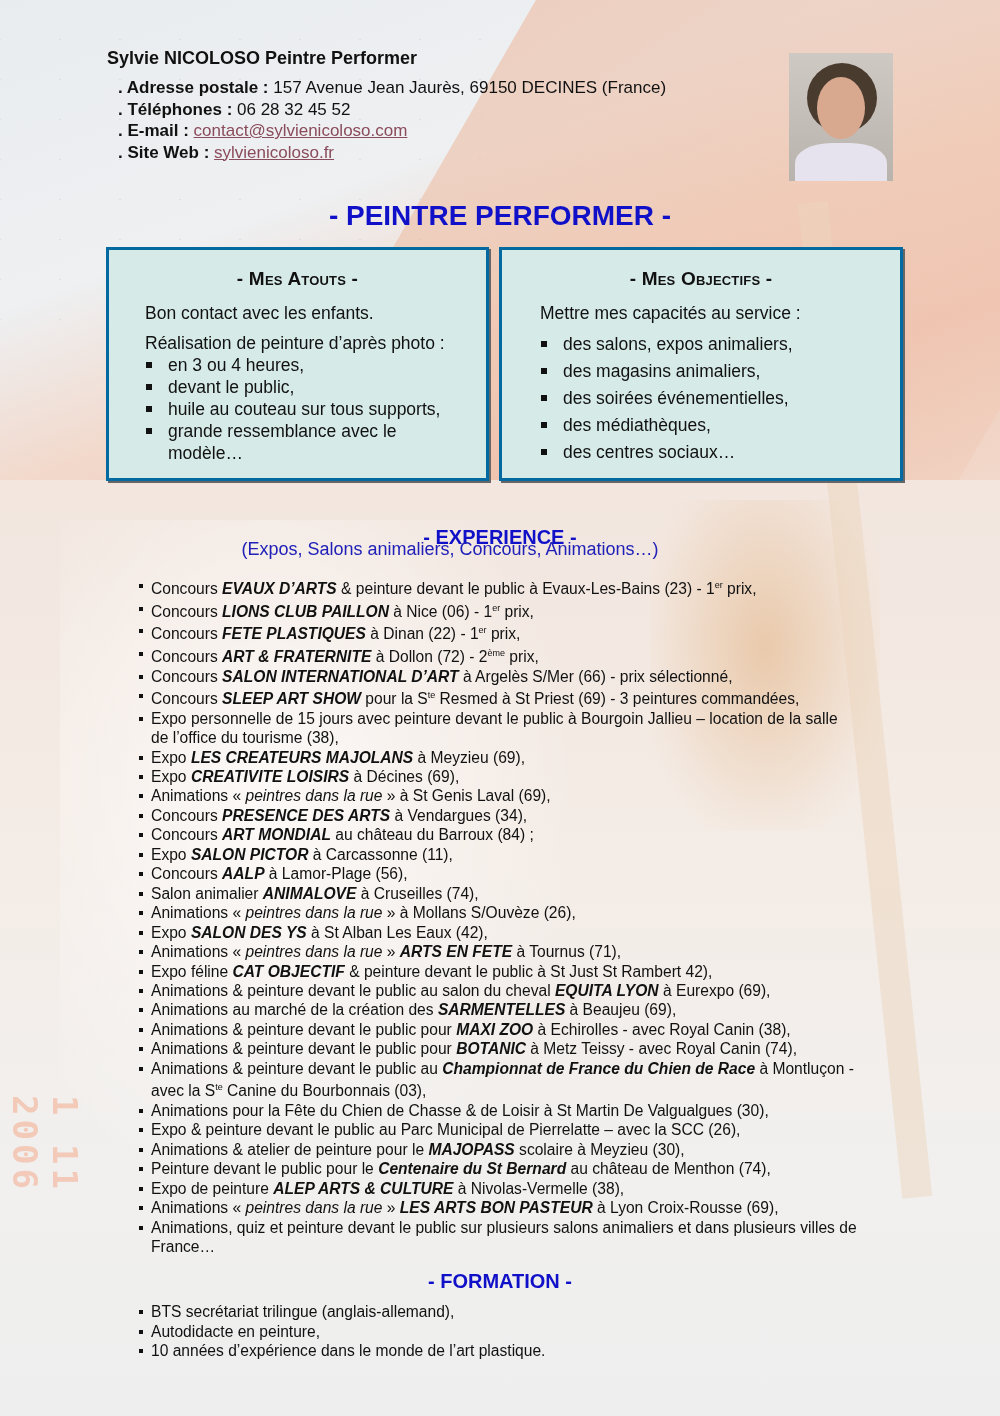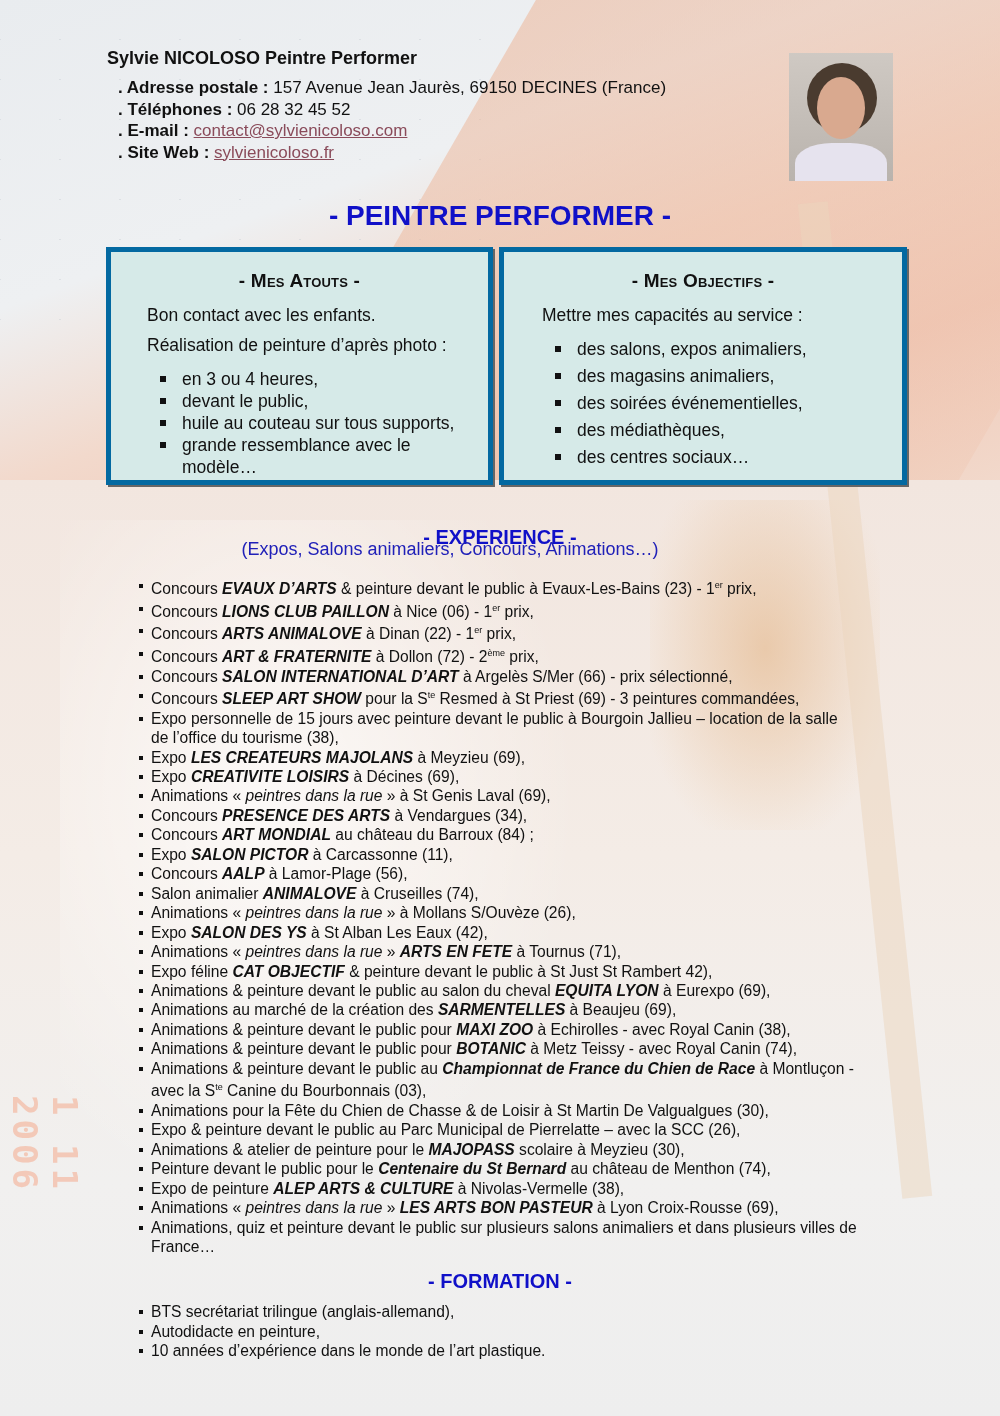--- a/index.html
+++ b/index.html
@@ -44,28 +44,28 @@
     background:#4a3b2f; }
   .photo .face { position:absolute; left:28px; top:24px; width:48px; height:62px; border-radius:50%;
     background:#d9a98f; }
   .photo .torso { position:absolute; left:6px; top:90px; width:92px; height:50px; border-radius:40% 40% 0 0;
     background:#e6e3ee; }
 
   .main-title { position:absolute; left:0; width:1000px; top:200px; text-align:center;
     font-size:28px; font-weight:bold; color:#1010c8; }
 
   .box { position:absolute; top:247px; height:228px; background:#d6eae8;
-    border:5px solid #0369a1; box-shadow:2px 2px 0 #666; }
+    border:3px solid #0369a1; box-shadow:2px 2px 0 #666; }
   .box.left { left:106px; width:377px; }
   .box.right { left:499px; width:392px;padding-left:6px; }
   .box h3 { margin:0; position:absolute; top:18px; left:0; right:0; text-align:center;
     font-size:19px; font-weight:bold; font-variant:small-caps; letter-spacing:.2px; }
   .box .body { position:absolute; left:36px; top:52px; right:10px; font-size:17.5px; line-height:22px; }
   .box .body p { margin:0 0 8px 0; }
-  .box ul { list-style:none; margin:12px; padding:0; }
+  .box ul { list-style:none; margin:0; padding:0; }
   .box li { position:relative; padding-left:23px; }
   .box li::before { content:""; position:absolute; left:1px; top:8px; width:6px; height:6px; background:#111; }
   .box.right .body { left:38px; }
   .box.right li { margin-bottom:5px; }
 
   .sec-title { position:absolute; left:0; width:1000px; text-align:center; font-weight:bold;
     color:#1010c8; font-size:20px; }
   .sec-sub { position:absolute; left:0; width:900px; text-align:center; color:#2020b8; font-size:18px; }
 
   .xp { position:absolute; left:137px; top:576px; width:720px; font-size:15.6px; line-height:19.45px; }
@@ -146,21 +146,21 @@
     </div>
   </div>
 
   <div class="sec-title" style="top:526px">- EXPERIENCE -</div>
   <div class="sec-sub" style="top:539px">(Expos, Salons animaliers, Concours, Animations…)</div>
 
   <div class="xp">
     <ul id="xp-list">
         <li><span>Concours </span><b>EVAUX D’ARTS</b><span> &amp; peinture devant le public à Evaux-Les-Bains (23) - 1</span><sup>er</sup><span> prix,</span></li>
         <li><span>Concours </span><b>LIONS CLUB PAILLON</b><span> à Nice (06) - 1</span><sup>er</sup><span> prix,</span></li>
-        <li><span>Concours </span><b>ARTS ANIMALOVE</b><span> à Dinan (22) - 1</span><sup>er</sup><span> prix,</span></li>
+        <li><span>Concours </span><b>FETE PLASTIQUES</b><span> à Dinan (22) - 1</span><sup>er</sup><span> prix,</span></li>
         <li><span>Concours </span><b>ART &amp; FRATERNITE</b><span> à Dollon (72) - 2</span><sup>ème</sup><span> prix,</span></li>
         <li><span>Concours </span><b>SALON INTERNATIONAL D’ART</b><span> à Argelès S/Mer (66) - prix sélectionné,</span></li>
         <li><span>Concours </span><b>SLEEP ART SHOW</b><span> pour la S</span><sup>te</sup><span> Resmed à St Priest (69) - 3 peintures commandées,</span></li>
         <li><span>Expo personnelle de 15 jours avec peinture devant le public à Bourgoin Jallieu – location de la salle de l’office du tourisme (38),</span></li>
         <li><span>Expo </span><b>LES CREATEURS MAJOLANS</b><span> à Meyzieu (69),</span></li>
         <li><span>Expo </span><b>CREATIVITE LOISIRS</b><span> à Décines (69),</span></li>
         <li><span>Animations « </span><i>peintres dans la rue</i><span> » à St Genis Laval (69),</span></li>
         <li><span>Concours </span><b>PRESENCE DES ARTS</b><span> à Vendargues (34),</span></li>
         <li><span>Concours </span><b>ART MONDIAL</b><span> au château du Barroux (84) ;</span></li>
         <li><span>Expo </span><b>SALON PICTOR</b><span> à Carcassonne (11),</span></li>

